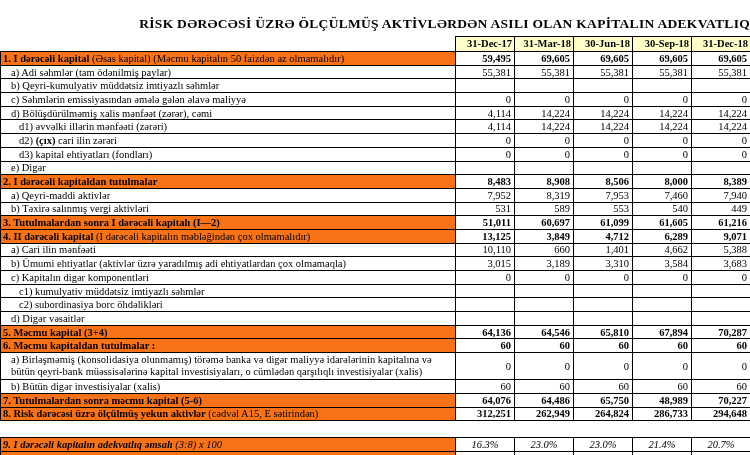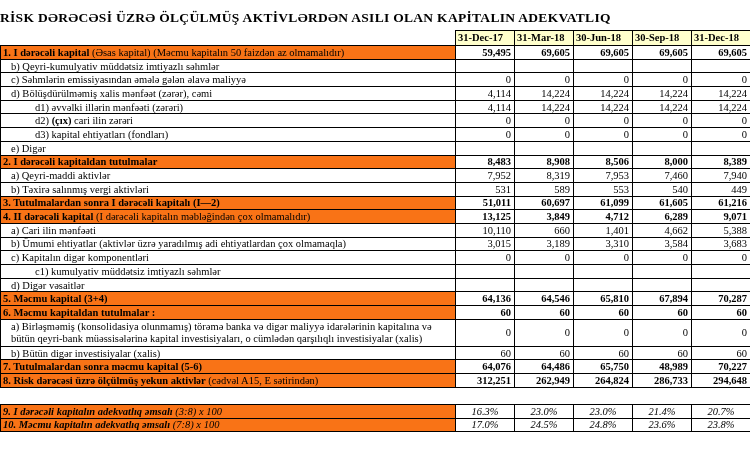--- a/index.html
+++ b/index.html
@@ -5,24 +5,24 @@
   html, body {
     margin: 0;
     padding: 0;
     width: 750px;
     height: 455px;
     background: #ffffff;
     font-family: "Liberation Serif", serif;
     color: #000;
   }
   .title {
-    text-align: left;
+    text-align: right;
     font-weight: bold;
     font-size: 13.5px;
-    padding-top: 10px;
+    padding-top: 16px;
     letter-spacing: 0.3px;
     white-space: nowrap;
   }
   table {
     border-collapse: collapse;
     table-layout: fixed;
     width: 750px;
   }
   #main-table { margin-top: 4px; }
   #ratio-table { margin-top: 16px; font-style: italic; }
@@ -34,31 +34,31 @@
     line-height: 1.05;
     padding: 0 2px;
     height: 12.7px;
     overflow: hidden;
     white-space: nowrap;
     vertical-align: middle;
   }
   .colhead {
     background: #ffffcc;
     font-weight: bold;
-    text-align: left;
+    text-align: right;
     height: 14px;
   }
   .nohead { border: none; background: #fff; }
   .label { text-align: left; }
   .yellow { background: #f97316; }
   .val { text-align: right; padding-right: 3px; background: #fff; }
   .val.center { text-align: center; padding-right: 2px; }
   .b { font-weight: bold; }
   .ind1 { padding-left: 10px; }
-  .ind2 { padding-left: 34px; }
+  .ind2 { padding-left: 18px; }
   tr.tall td { height: 26px; }
   tr.tall td.label { white-space: normal; line-height: 1.15; }
 </style>
 </head>
 <body>
 
 <div>
 
   <div class="title">RİSK DƏRƏCƏSİ ÜZRƏ ÖLÇÜLMÜŞ AKTİVLƏRDƏN ASILI OLAN KAPİTALIN ADEKVATLIQ</div>
 
@@ -84,20 +84,28 @@
     <tbody>
         <tr>
           <td class="label yellow"><span class="b">1. I dərəcəli kapital</span><span> (Əsas kapital) (Məcmu kapitalın 50 faizdən  az olmamalıdır)</span></td>
           <td class="val b">59,495</td>
           <td class="val b">69,605</td>
           <td class="val b">69,605</td>
           <td class="val b">69,605</td>
           <td class="val b">69,605</td>
         </tr>
         <tr>
+          <td class="label ind1"><span>a) Adi səhmlər (tam ödənilmiş paylar)</span></td>
+          <td class="val">55,381</td>
+          <td class="val">55,381</td>
+          <td class="val">55,381</td>
+          <td class="val">55,381</td>
+          <td class="val">55,381</td>
+        </tr>
+        <tr>
           <td class="label ind1"><span>b) Qeyri-kumulyativ müddətsiz imtiyazlı səhmlər</span></td>
           <td class="val"></td>
           <td class="val"></td>
           <td class="val"></td>
           <td class="val"></td>
           <td class="val"></td>
         </tr>
         <tr>
           <td class="label ind1"><span>c) Səhmlərin emissiyasından əmələ gələn  əlavə maliyyə</span></td>
           <td class="val">0</td>
@@ -212,20 +220,28 @@
         </tr>
         <tr>
           <td class="label ind2"><span>c1) kumulyativ müddətsiz imtiyazlı səhmlər</span></td>
           <td class="val"></td>
           <td class="val"></td>
           <td class="val"></td>
           <td class="val"></td>
           <td class="val"></td>
         </tr>
         <tr>
+          <td class="label ind2"><span>c2) subordinasiya borc öhdəlikləri</span></td>
+          <td class="val"></td>
+          <td class="val"></td>
+          <td class="val"></td>
+          <td class="val"></td>
+          <td class="val"></td>
+        </tr>
+        <tr>
           <td class="label ind1"><span>d) Digər vəsaitlər</span></td>
           <td class="val"></td>
           <td class="val"></td>
           <td class="val"></td>
           <td class="val"></td>
           <td class="val"></td>
         </tr>
         <tr>
           <td class="label yellow"><span class="b">5. Məcmu kapital (3+4)</span></td>
           <td class="val b">64,136</td>

